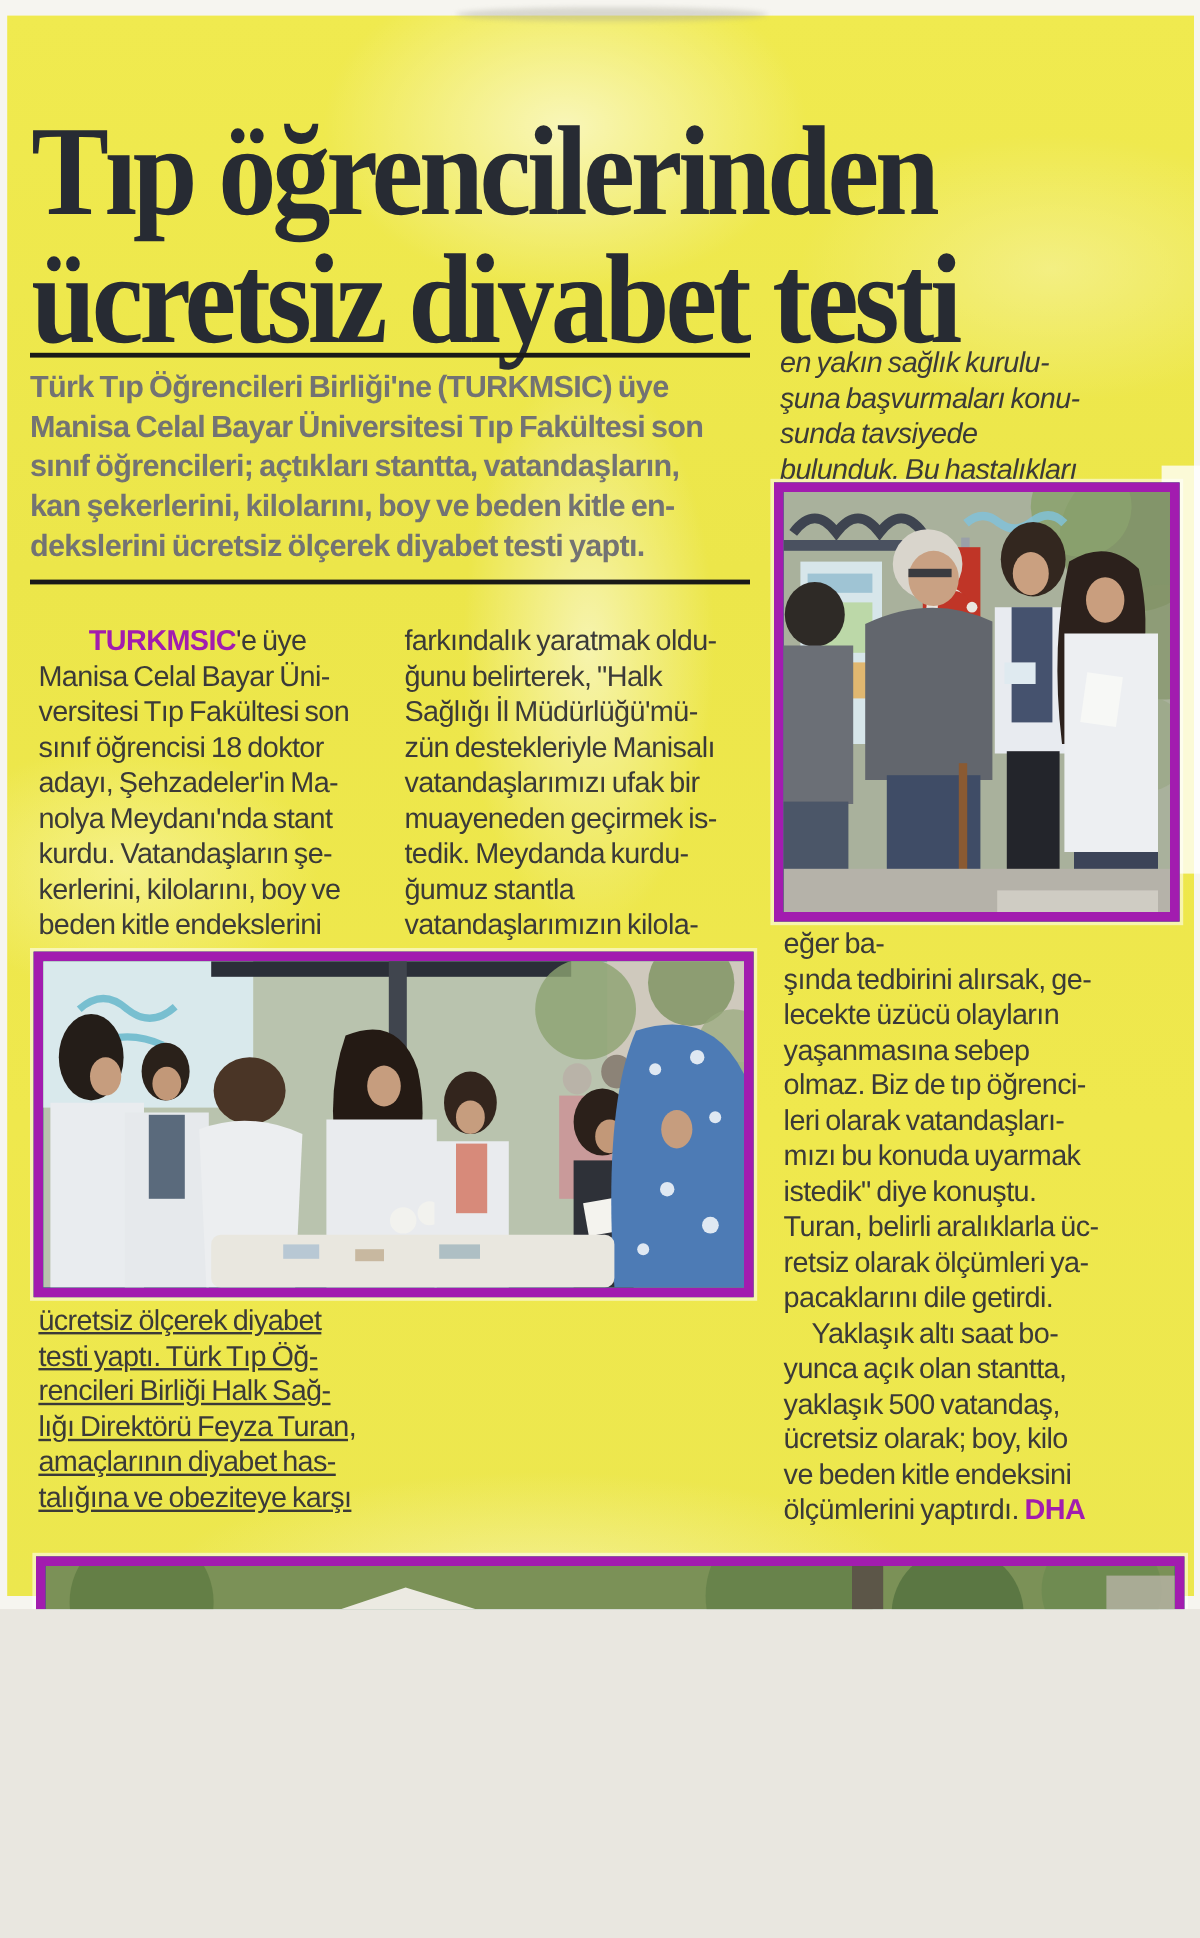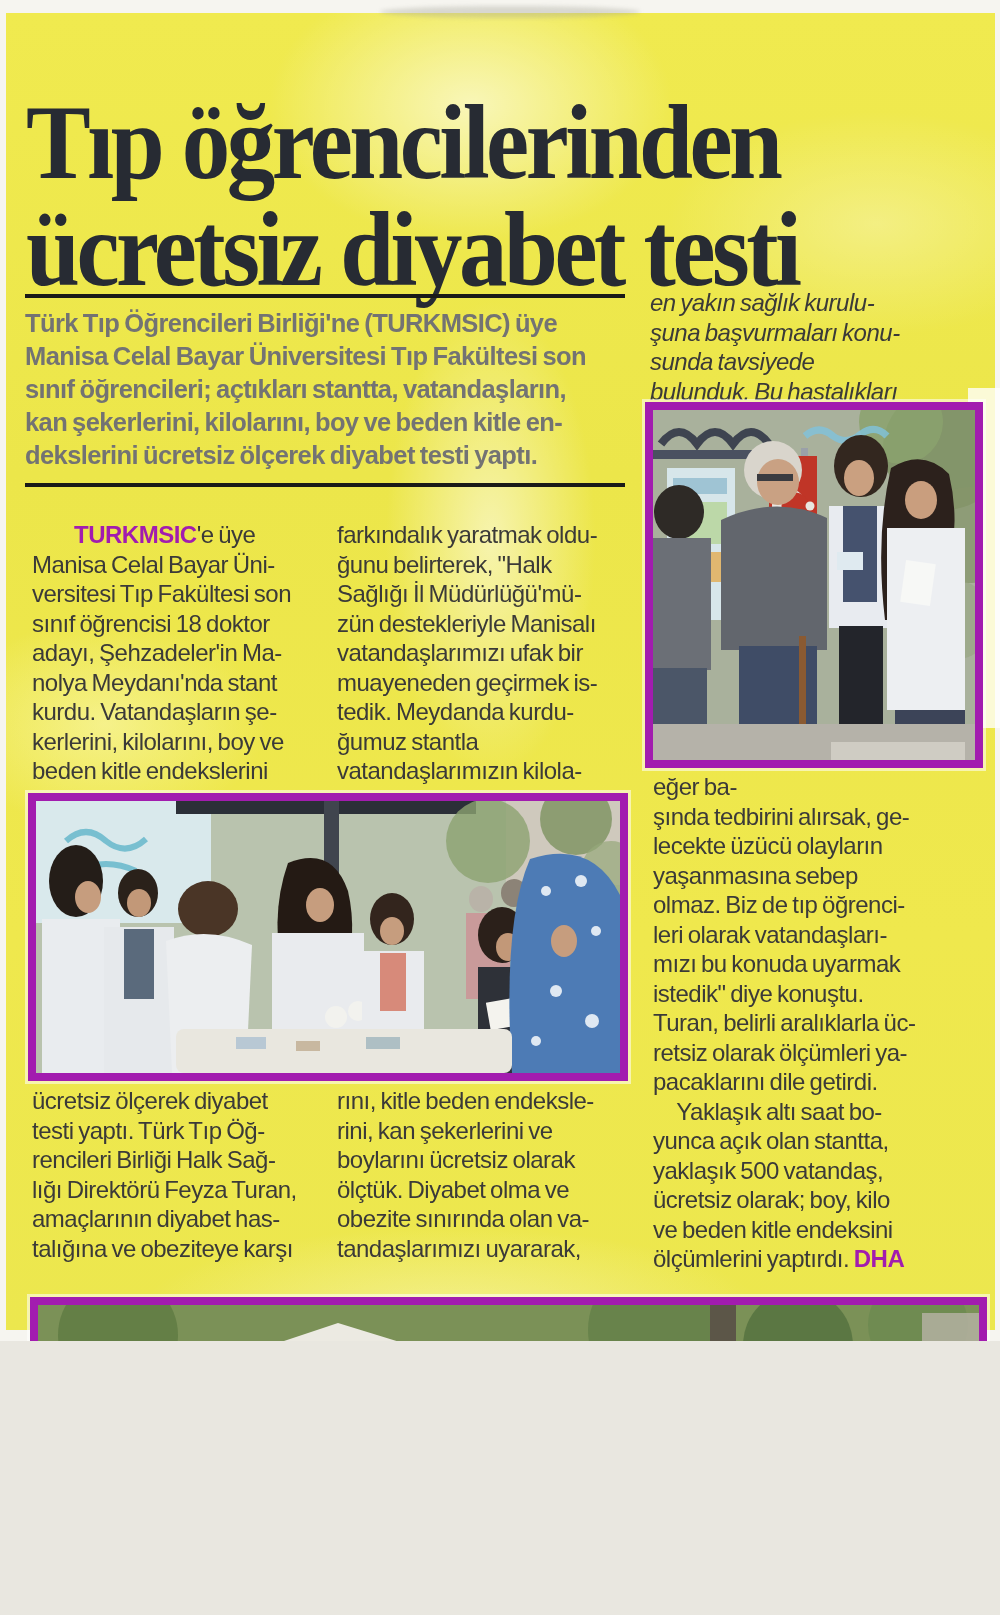--- a/index.html
+++ b/index.html
@@ -29,21 +29,21 @@
 
   .bodycol{position:absolute;margin:0;color:#3b3a38;font-size:24px;line-height:29.5px;
     letter-spacing:-0.5px;word-spacing:-1.5px;white-space:pre;}
   .indent{text-indent:42px;}
   .bodycol b{font-weight:700;color:#a21caf;}
 
   .col-right-top{left:650px;top:288px;width:336px;font-style:italic;}
   .col1{left:32px;top:520px;width:300px;}
   .col2{left:337px;top:520px;width:300px;}
   .col3{left:653px;top:772px;width:342px;}
-  .col1b{left:32px;top:1086px;width:304px;}
+  .col1b{left:32px;top:1086px;width:304px;text-decoration:underline;}
   .col2b{left:337px;top:1086px;width:304px;}
 
   .photo{position:absolute;border:8px solid #a21caf;background:#0f766e;box-shadow:0 0 0 3px rgba(255,255,255,.55);}
   .photo svg{display:block;width:100%;height:100%;}
   .photo text{font-family:"Liberation Sans",sans-serif;}
   .photo1{left:645px;top:402px;width:322px;height:350px;}
   .photo2{left:28px;top:793px;width:584px;height:272px;}
   .photo3{left:30px;top:1297px;width:941px;height:293px;}
 </style>
 </head>
@@ -220,26 +220,20 @@
       <rect x="330" y="236" width="34" height="12" fill="#aebfc4"></rect>
     </svg>
   </div>
 
   <p class="bodycol col1b">ücretsiz ölçerek diyabet
 testi yaptı. Türk Tıp Öğ-
 rencileri Birliği Halk Sağ-
 lığı Direktörü Feyza Turan,
 amaçlarının diyabet has-
 talığına ve obeziteye karşı</p>
-  <p class="bodycol col2b">rını, kitle beden endeksle-
-rini, kan şekerlerini ve
-boylarını ücretsiz olarak
-ölçtük. Diyabet olma ve
-obezite sınırında olan va-
-tandaşlarımızı uyararak,</p>
 
   <div class="photo photo3">
     <svg viewBox="0 0 941 293" preserveAspectRatio="none">
       <rect width="941" height="293" fill="#7b9157"></rect>
       <circle cx="80" cy="30" r="60" fill="#5f7a42" opacity=".8"></circle>
       <circle cx="620" cy="25" r="70" fill="#66824a" opacity=".9"></circle>
       <circle cx="760" cy="40" r="55" fill="#587441" opacity=".9"></circle>
       <circle cx="880" cy="20" r="50" fill="#6d8a50" opacity=".8"></circle>
       <rect x="672" y="0" width="26" height="130" fill="#5c5648"></rect>
       <rect x="884" y="8" width="57" height="72" fill="#b8b3a6" opacity=".8"></rect>

